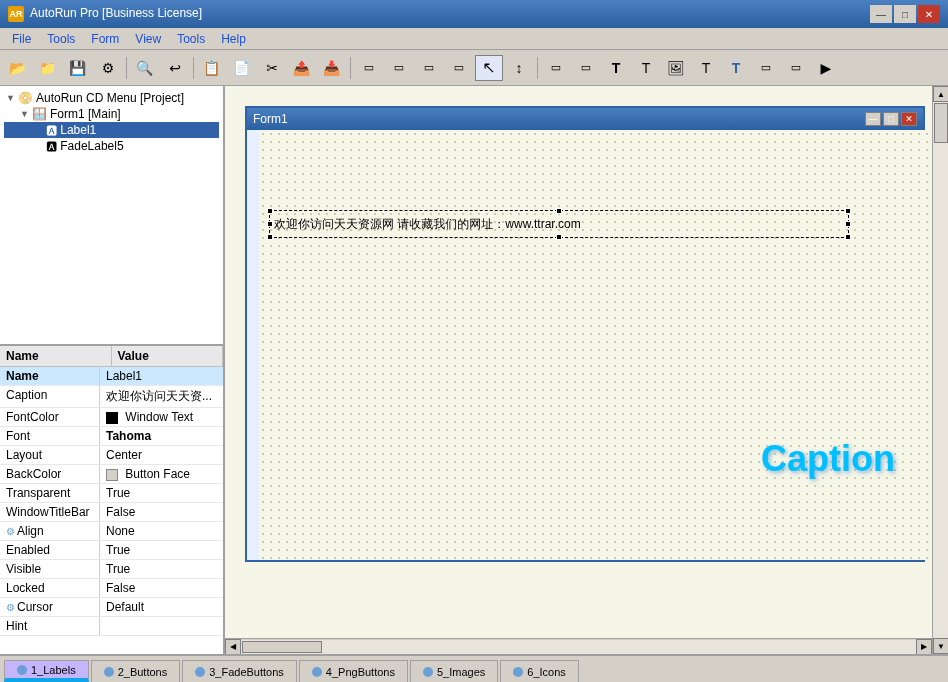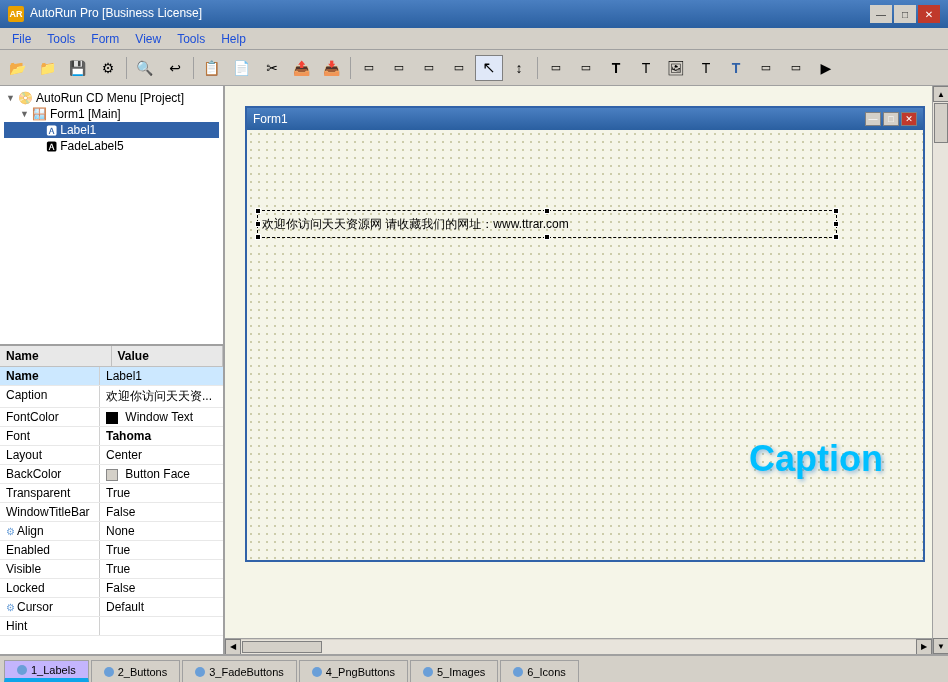--- a/index.html
+++ b/index.html
@@ -180,20 +180,21 @@
       justify-content: space-between;
       font-size: 12px;
     }
     .form-content {
       background: #f5f5e8;
       background-image: radial-gradient(circle, #ccccaa 1px, transparent 1px);
       background-size: 8px 8px;
       width: 100%;
       height: 430px;
       position: relative;
+      margin-left: 12px;
     }
 
     
     .canvas-label {
       position: absolute;
       top: 80px;
       left: 10px;
       width: 580px;
       height: 28px;
       border: 1px dashed #000;

